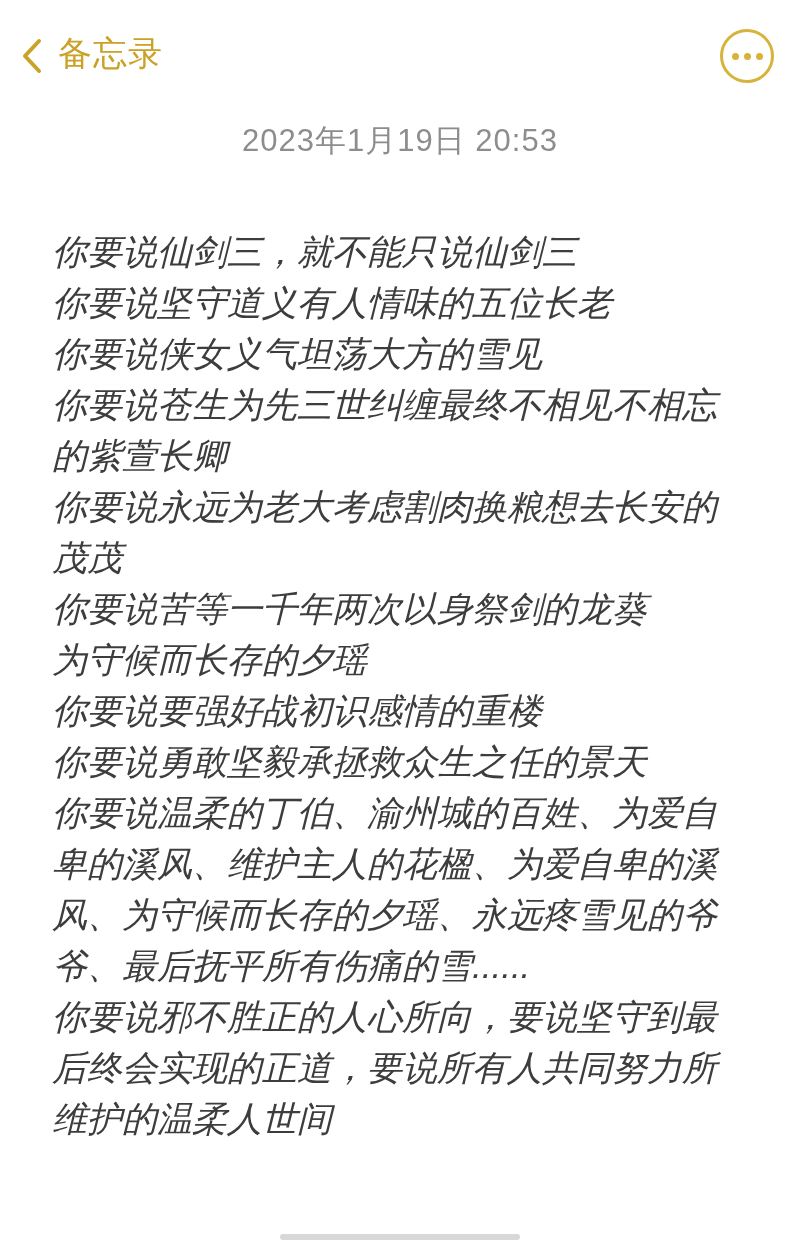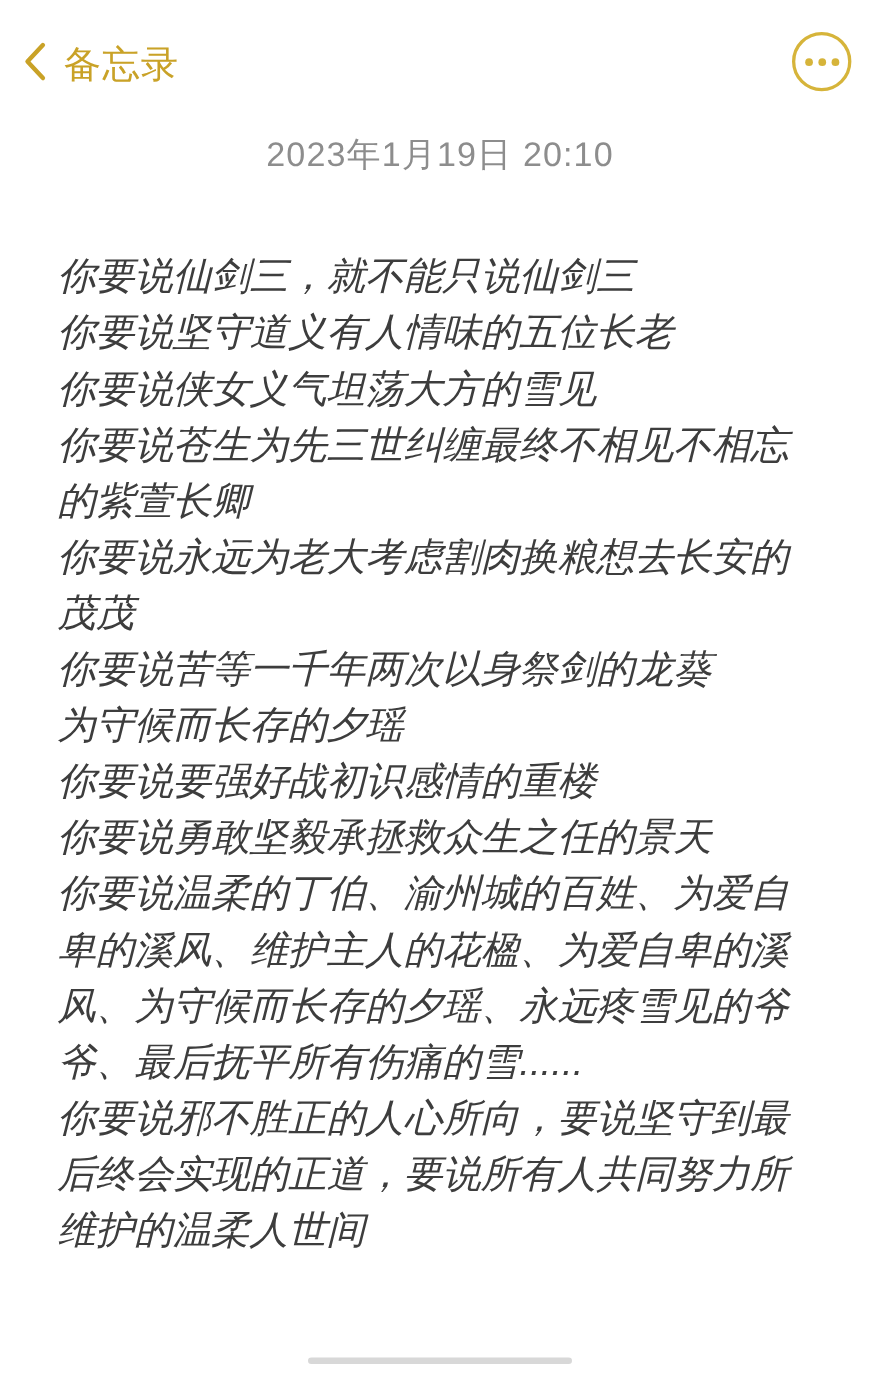--- a/index.html
+++ b/index.html
@@ -26,21 +26,21 @@
   .header {
     height: 112px;
     display: flex;
     align-items: center;
     padding: 0 26px 0 18px;
     box-sizing: border-box;
     position: relative;
   }
   .back-group {
     display: flex;
-    align-items: flex-end;
+    align-items: flex-start;
     gap: 12px;
     cursor: pointer;
   }
   .chevron {
     width: 28px;
     height: 40px;
     display: inline-block;
     position: relative;
   }
   .chevron svg { display: block; }
@@ -133,21 +133,21 @@
       <span class="nav-title">备忘录</span>
     </div>
     <div class="spacer"></div>
     <div class="more-btn">
       <span class="dot"></span>
       <span class="dot"></span>
       <span class="dot"></span>
     </div>
   </div>
 
-  <div class="timestamp">2023年1月19日 20:10</div>
+  <div class="timestamp">2023年1月19日 20:53</div>
 
   <div class="note-body">
     <div class="note-line">你要说仙剑三，就不能只说仙剑三</div>
     <div class="note-line">你要说坚守道义有人情味的五位长老</div>
     <div class="note-line">你要说侠女义气坦荡大方的雪见</div>
     <div class="note-line">你要说苍生为先三世纠缠最终不相见不相忘的紫萱长卿</div>
     <div class="note-line">你要说永远为老大考虑割肉换粮想去长安的茂茂</div>
     <div class="note-line">你要说苦等一千年两次以身祭剑的龙葵</div>
     <div class="note-line">为守候而长存的夕瑶</div>
     <div class="note-line">你要说要强好战初识感情的重楼</div>

